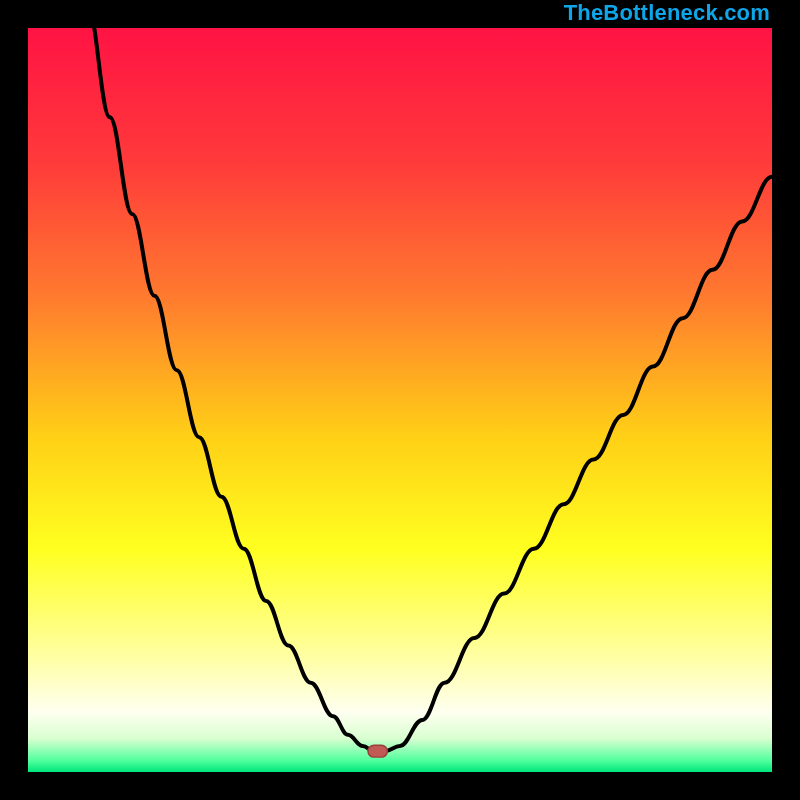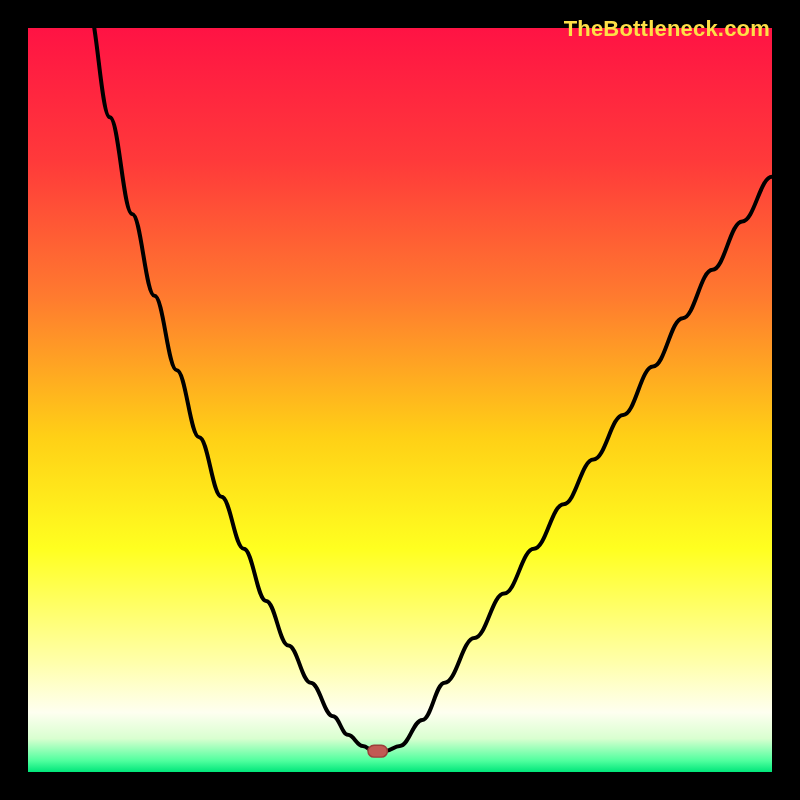--- a/index.html
+++ b/index.html
@@ -29,23 +29,23 @@
   }
   .gradient {
     position: absolute;
     left: 0;
     top: 0;
     width: 100%;
     height: 100%;
   }
   .watermark {
     position: absolute;
-    top: 16px;
+    top: 0;
     right: 30px;
-    color: #fde047;
+    color: #0ea5e9;
     font-size: 22px;
     font-weight: 600;
     letter-spacing: 0.2px;
     user-select: none;
   }
   .svg-layer {
     position: absolute;
     left: 0;
     top: 0;
     width: 100%;

